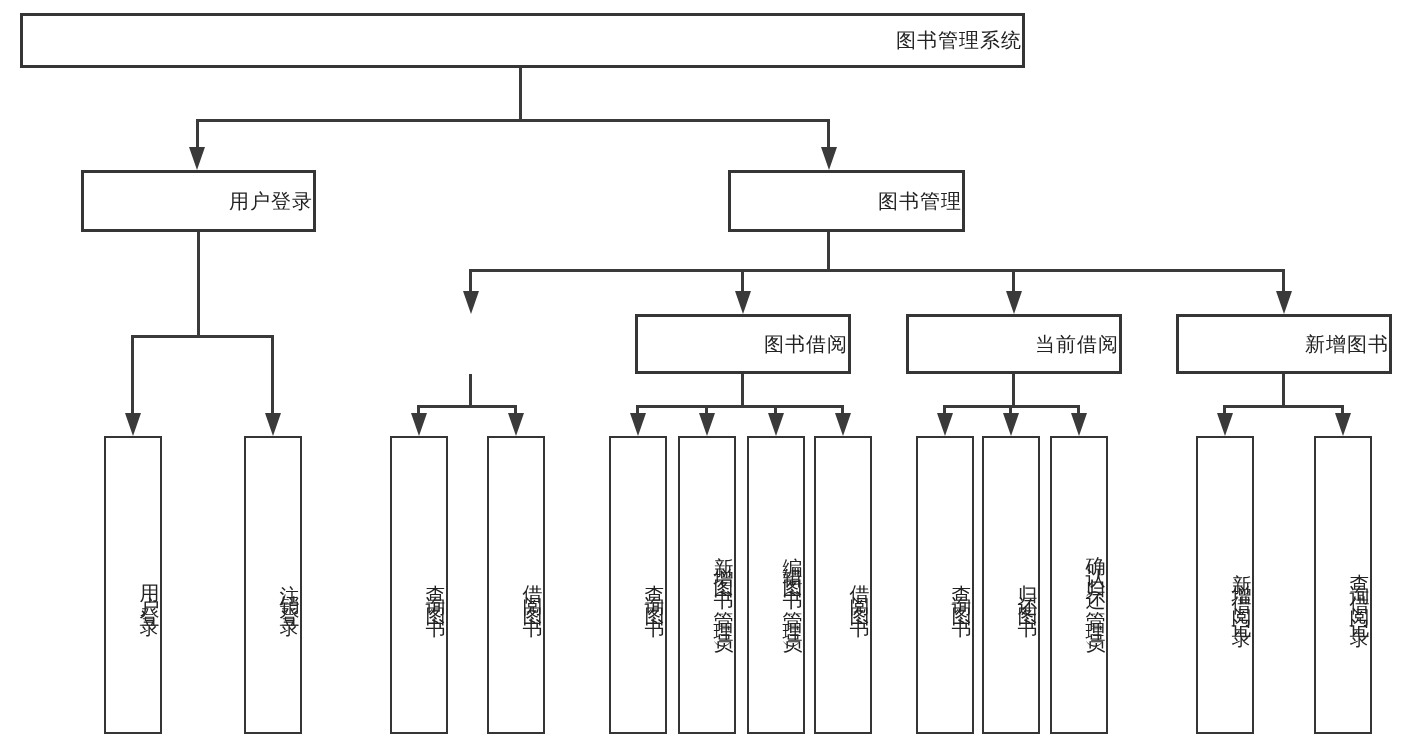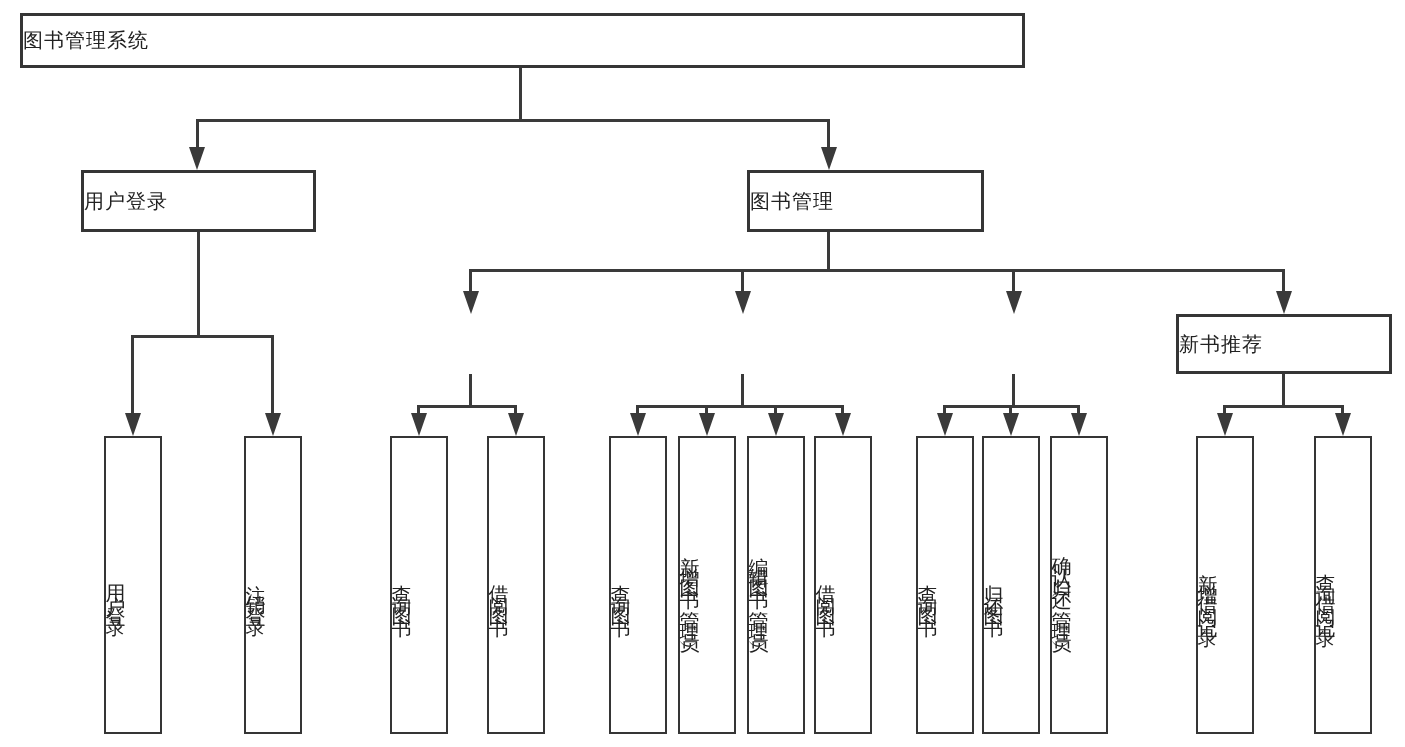--- a/index.html
+++ b/index.html
@@ -11,21 +11,21 @@
     color:#222222;
     overflow:hidden;
   }
   .box{
     position:absolute;
     box-sizing:border-box;
     border:3px solid #353535;
     background:#ffffff;
     display:flex;
     align-items:center;
-    justify-content:flex-start;
+    justify-content:flex-end;
     font-size:20px;
     letter-spacing:1px;
     color:#222222;
   }
   .leaf{
     border-width:2.5px;
   }
   .leaf .vtext{
     writing-mode:vertical-rl;
     text-orientation:mixed;
@@ -56,26 +56,32 @@
 
 <div class="canvas">
 
   <div class="box" style="left:20px;top:13px;width:1005px;height:55px;">
     <span>图书管理系统</span>
   </div>
 
   <div class="box" style="left:81px;top:170px;width:235px;height:62px;">
     <span>用户登录</span>
   </div>
-  <div class="box" style="left:747px;top:170px;width:237px;height:62px;">
+  <div class="box" style="left:728px;top:170px;width:237px;height:62px;">
     <span>图书管理</span>
   </div>
 
+  <div class="box" style="left:635px;top:314px;width:216px;height:60px;">
+    <span>图书借阅</span>
+  </div>
+  <div class="box" style="left:906px;top:314px;width:216px;height:60px;">
+    <span>当前借阅</span>
+  </div>
   <div class="box" style="left:1176px;top:314px;width:216px;height:60px;">
-    <span>新书推荐</span>
+    <span>新增图书</span>
   </div>
 
   <div class="box leaf" style="left:104px;top:436px;width:58px;height:298px;">
     <span class="vtext">用户登录</span>
   </div>
   <div class="box leaf" style="left:244px;top:436px;width:58px;height:298px;">
     <span class="vtext">注销登录</span>
   </div>
 
   <div class="box leaf" style="left:390px;top:436px;width:58px;height:298px;">

